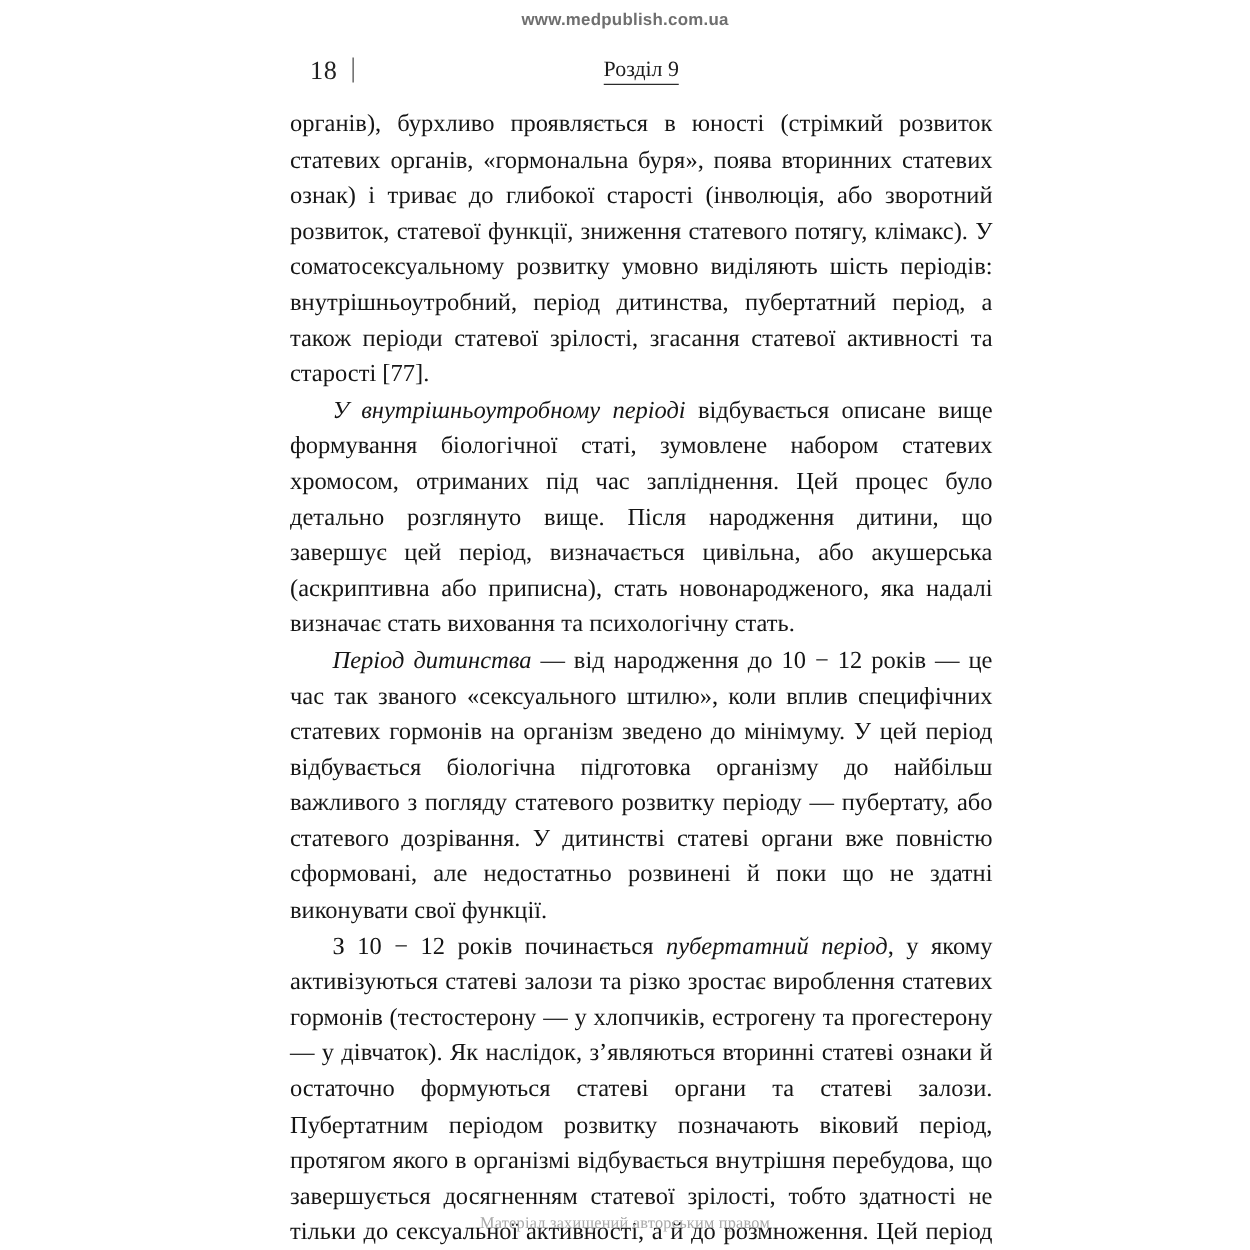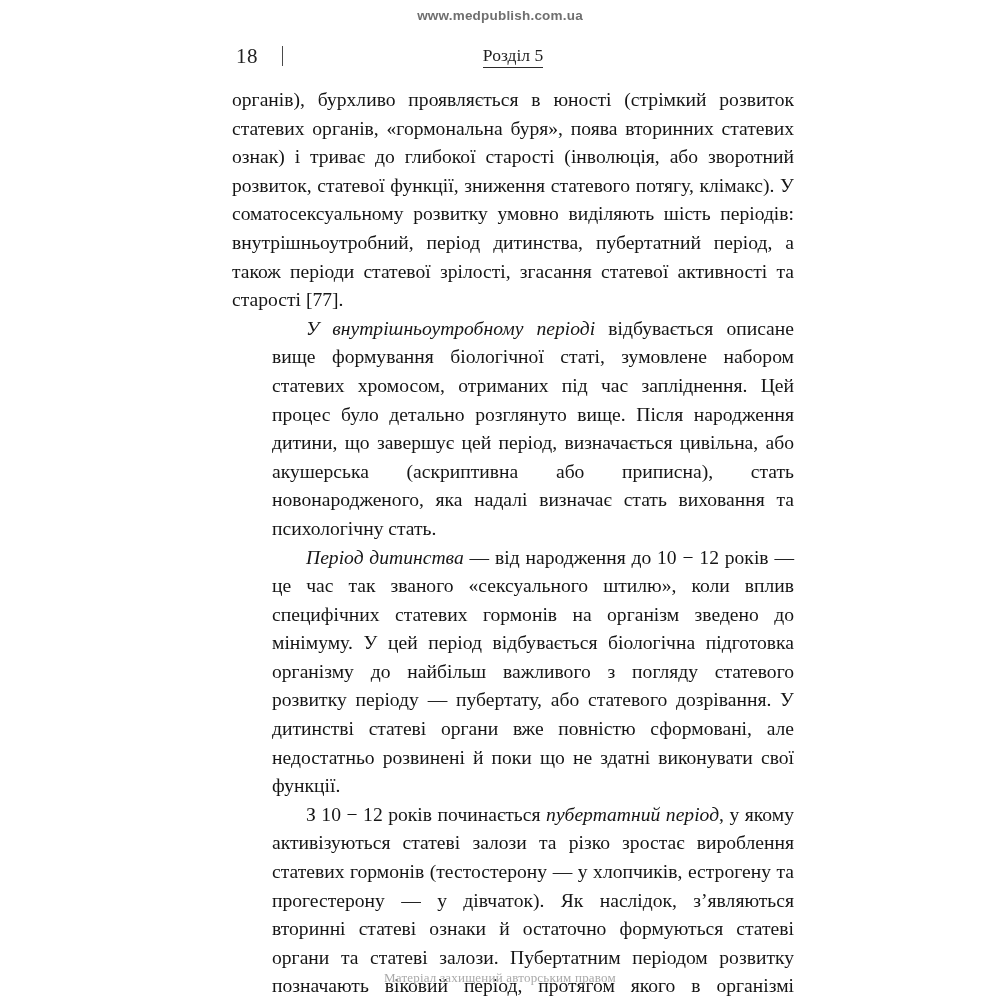--- a/index.html
+++ b/index.html
@@ -43,21 +43,21 @@
     left: 232px;
     top: 40px;
     width: 562px;
   }
   .running-head {
     position: relative;
     height: 34px;
   }
   .folio {
     position: absolute;
-    left: 4px;
+    left: 16px;
     top: 4px;
     font-size: 21px;
     letter-spacing: 0.5px;
     color: #222;
     text-align: right;
   }
   .folio-rule {
     position: absolute;
     left: 50px;
     top: 6px;
@@ -84,37 +84,36 @@
     line-height: 28.6px;
     text-align: justify;
     text-justify: inter-word;
     color: #151515;
   }
   .body-text p {
     margin: 0;
   }
   .body-text p.indent {
     text-indent: 34px;
-    margin-left: 40px;
   }
   .it {
     font-style: italic;
   }
 </style>
 </head>
 <body>
 
 <div class="watermark-top">www.medpublish.com.ua</div>
 
 <div class="page">
 
   <div class="running-head">
     <div class="folio">18</div>
     <div class="folio-rule"></div>
-    <div class="chapter-title"><span>Розділ 5</span></div>
+    <div class="chapter-title"><span>Розділ 9</span></div>
   </div>
 
   <div class="body-text">
     <p>органів), бурхливо проявляється в юності (стрімкий розвиток статевих органів, «гормональна буря», поява вторинних статевих ознак) і триває до глибокої старості (інволюція, або зворотний розвиток, статевої функції, зниження статевого потягу, клімакс). У соматосексуальному розвитку умовно виділяють шість періодів: внутрішньоутробний, період дитинства, пубертатний період, а також періоди статевої зрілості, згасання статевої активності та старості [77].</p>
     <p class="indent"><span class="it">У внутрішньоутробному періоді</span><span> відбувається описане вище формування біологічної статі, зумовлене набором статевих хромосом, отриманих під час запліднення. Цей процес було детально розглянуто вище. Після народження дитини, що завершує цей період, визначається цивільна, або акушерська (аскриптивна або приписна), стать новонародженого, яка надалі визначає стать виховання та психологічну стать.</span></p>
     <p class="indent"><span class="it">Період дитинства</span><span> — від народження до 10 − 12 років — це час так званого «сексуального штилю», коли вплив специфічних статевих гормонів на організм зведено до мінімуму. У цей період відбувається біологічна підготовка організму до найбільш важливого з погляду статевого розвитку періоду — пубертату, або статевого дозрівання. У дитинстві статеві органи вже повністю сформовані, але недостатньо розвинені й поки що не здатні виконувати свої функції.</span></p>
     <p class="indent"><span>З 10 − 12 років починається </span><span class="it">пубертатний період</span><span>, у якому активізуються статеві залози та різко зростає вироблення статевих гормонів (тестостерону — у хлопчиків, естрогену та прогестерону — у дівчаток). Як наслідок, з’являються вторинні статеві ознаки й остаточно формуються статеві органи та статеві залози. Пубертатним періодом розвитку позначають віковий період, протягом якого в організмі відбувається внутрішня перебудова, що завершується досягненням статевої зрілості, тобто здатності не тільки до сексуальної активності, а й до розмноження. Цей період характеризується так званою «пубертатною кризою» — вкрай складним процесом, що визначається як гормональними змінами, так і перебудовою психічної сфери. Цей вік називають також перехідним у тому сенсі, що діти внутрішньо усвідомлюють неможливість подальшого перебування в ролі опікуваного і необхідність самостверждення як дорослого члена суспільства.</span></p>
   </div>
 
 </div>

